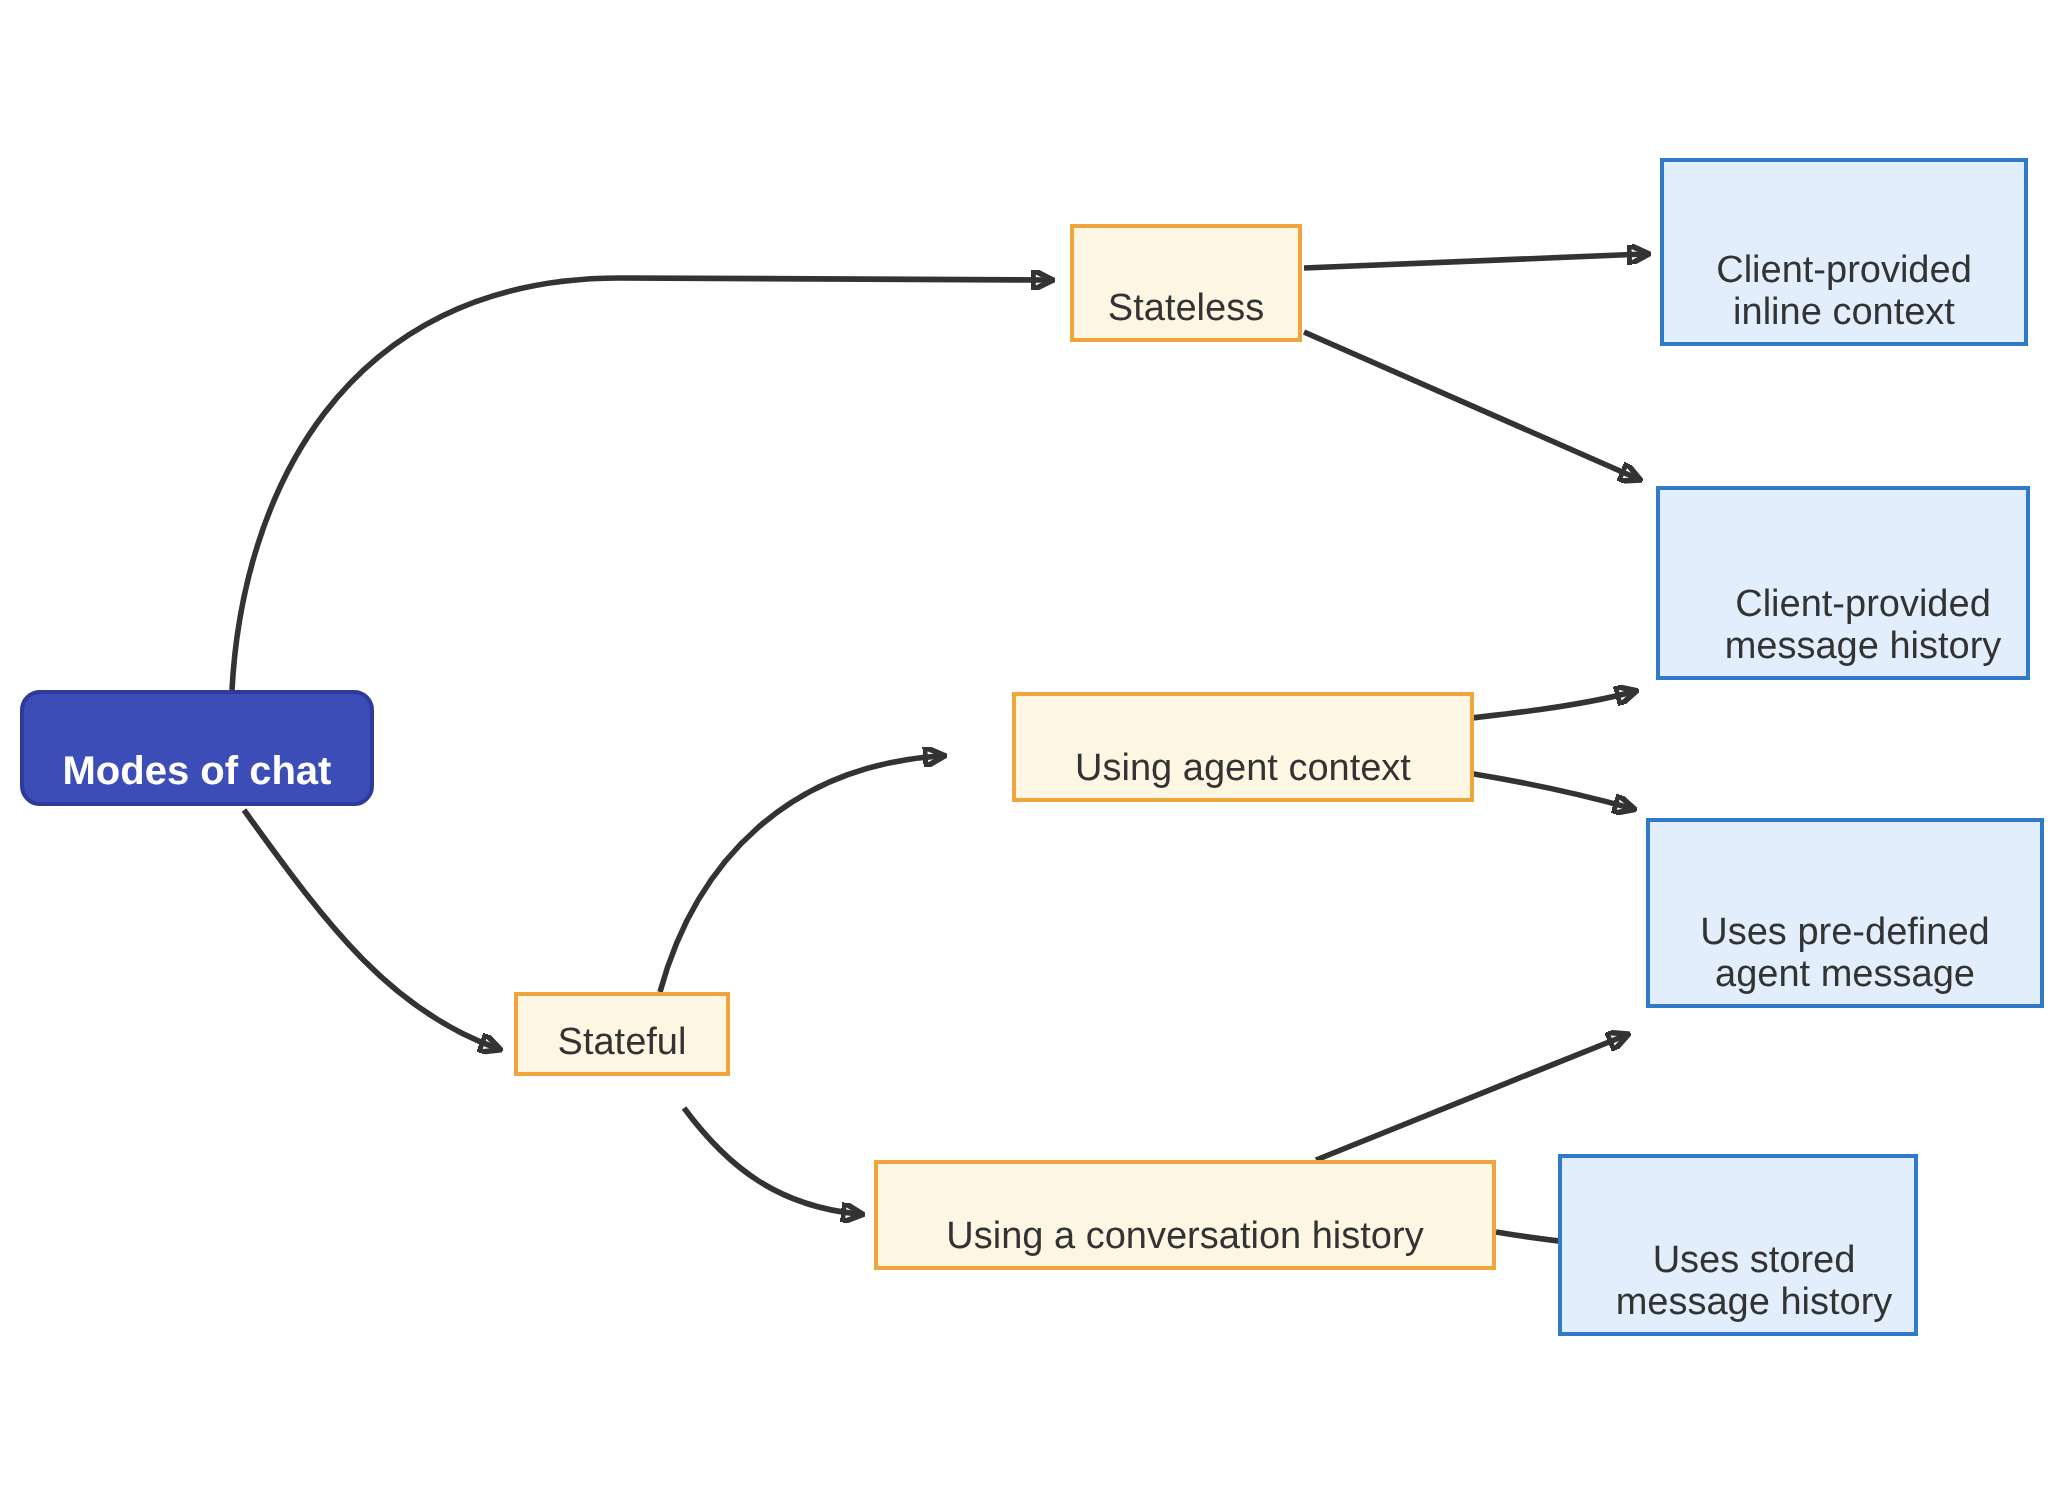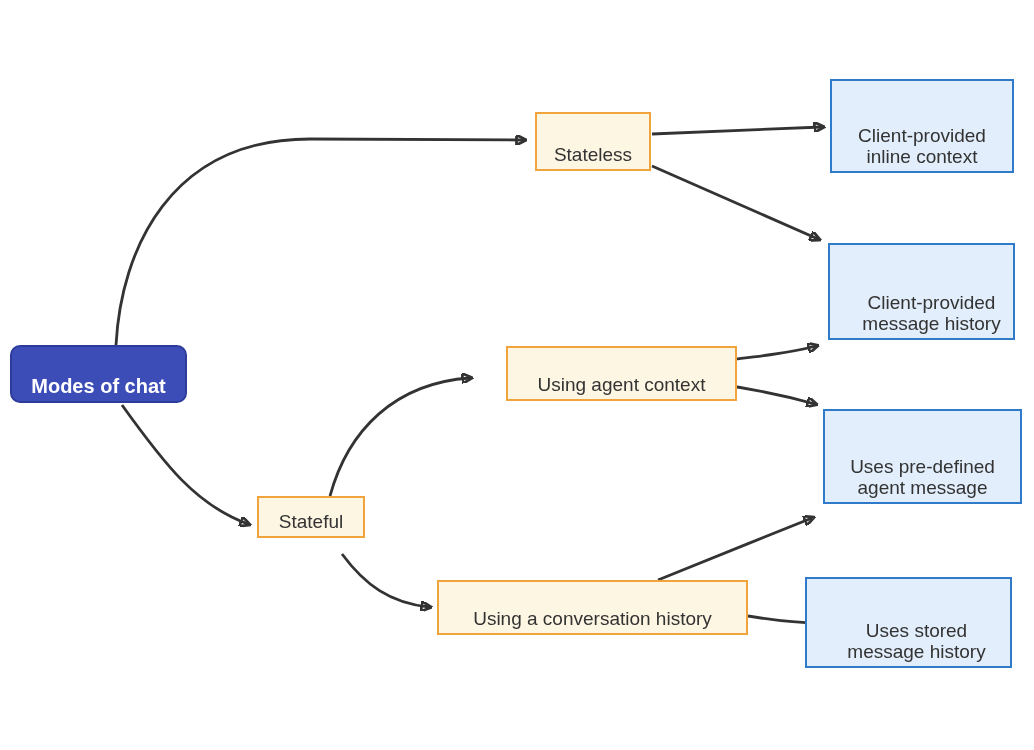--- a/index.html
+++ b/index.html
@@ -57,21 +57,21 @@
   }
   
   #node-modes        { left: 10px;  top: 345px; width: 177px; height: 58px; }
   #node-stateless    { left: 535px; top: 112px; width: 116px; height: 59px; }
   #node-stateful     { left: 257px; top: 496px; width: 108px; height: 42px; }
   #node-agent        { left: 478px; top: 346px; width: 231px; height: 55px; margin-left: 28px; }
   #node-conversation { left: 437px; top: 580px; width: 311px; height: 55px; }
   #node-inline       { left: 830px; top: 79px;  width: 184px; height: 94px; }
   #node-history      { left: 828px; top: 243px; width: 187px; height: 97px; padding-left: 28px; }
   #node-predefined   { left: 823px; top: 409px; width: 199px; height: 95px; }
-  #node-stored       { left: 805px; top: 577px; width: 207px; height: 91px; padding-left: 24px; }
+  #node-stored       { left: 779px; top: 577px; width: 180px; height: 91px; padding-left: 24px; }
 </style>
 </head>
 <body>
 
 <div class="canvas">
 
   <svg class="edges" viewBox="0 0 1034 750" xmlns="http://www.w3.org/2000/svg">
     <defs>
       <marker id="arrow" viewBox="0 0 10 10" refX="7.5" refY="5" markerWidth="12" markerHeight="10" markerUnits="userSpaceOnUse" orient="auto">
         <path d="M 0 0 L 10 5 L 0 10 Z" fill="#333333" stroke="none"></path>

